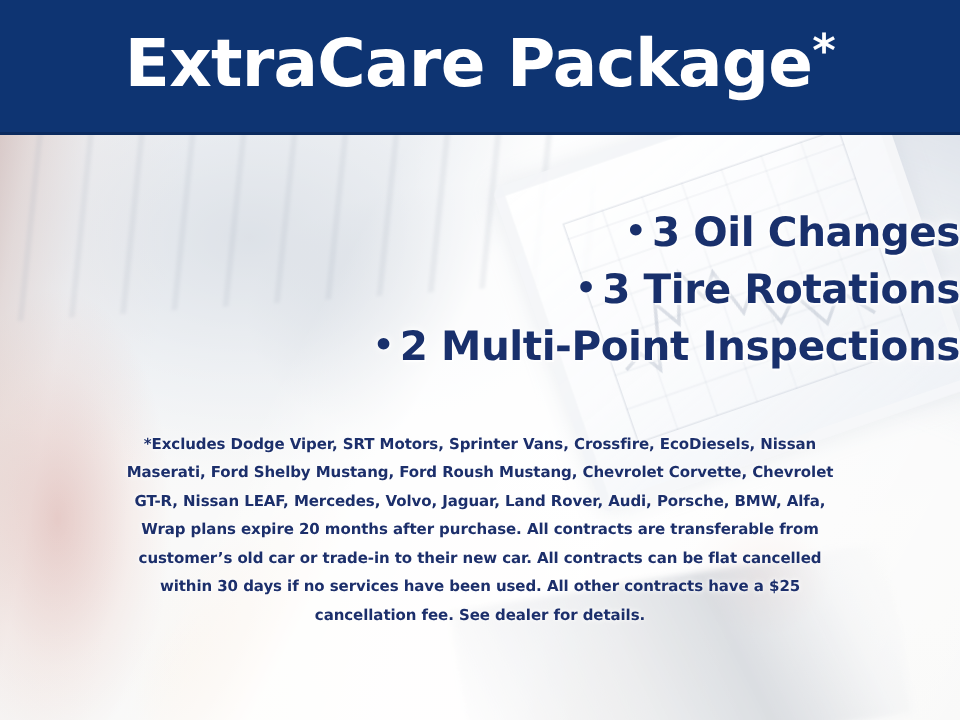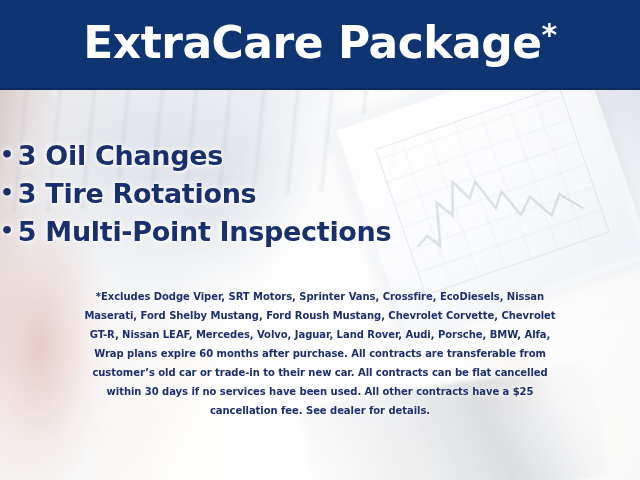--- a/index.html
+++ b/index.html
@@ -207,21 +207,21 @@
     top: 3px;
   }
 
   
   .bullets {
     position: absolute;
     left: 0;
     top: 138px;
     width: 640px;
     z-index: 4;
-    text-align: left;
+    text-align: right;
   }
   .bullet-line {
     color: #19306c;
     font-family: "DejaVu Sans", "Liberation Sans", sans-serif;
     font-size: 27px;
     font-weight: bold;
     line-height: 36px;
     letter-spacing: -0.3px;
     white-space: nowrap;
     text-shadow:
@@ -284,27 +284,27 @@
   </div>
 
   <div class="bullets">
     <div class="bullet-line">
       <span class="bullet-dot">•</span><span>3 Oil Changes</span>
     </div>
     <div class="bullet-line">
       <span class="bullet-dot">•</span><span>3 Tire Rotations</span>
     </div>
     <div class="bullet-line">
-      <span class="bullet-dot">•</span><span>5 Multi-Point Inspections</span>
+      <span class="bullet-dot">•</span><span>2 Multi-Point Inspections</span>
     </div>
   </div>
 
   <div class="fineprint">
     <div class="fineprint-line">*Excludes Dodge Viper, SRT Motors, Sprinter Vans, Crossfire, EcoDiesels, Nissan</div>
     <div class="fineprint-line">Maserati, Ford Shelby Mustang, Ford Roush Mustang, Chevrolet Corvette, Chevrolet</div>
     <div class="fineprint-line">GT-R, Nissan LEAF, Mercedes, Volvo, Jaguar, Land Rover, Audi, Porsche, BMW, Alfa,</div>
-    <div class="fineprint-line">Wrap plans expire 60 months after purchase. All contracts are transferable from</div>
+    <div class="fineprint-line">Wrap plans expire 20 months after purchase. All contracts are transferable from</div>
     <div class="fineprint-line">customer’s old car or trade-in to their new car. All contracts can be flat cancelled</div>
     <div class="fineprint-line">within 30 days if no services have been used. All other contracts have a $25</div>
     <div class="fineprint-line">cancellation fee. See dealer for details.</div>
   </div>
 
 </div>
 
 </body></html>

